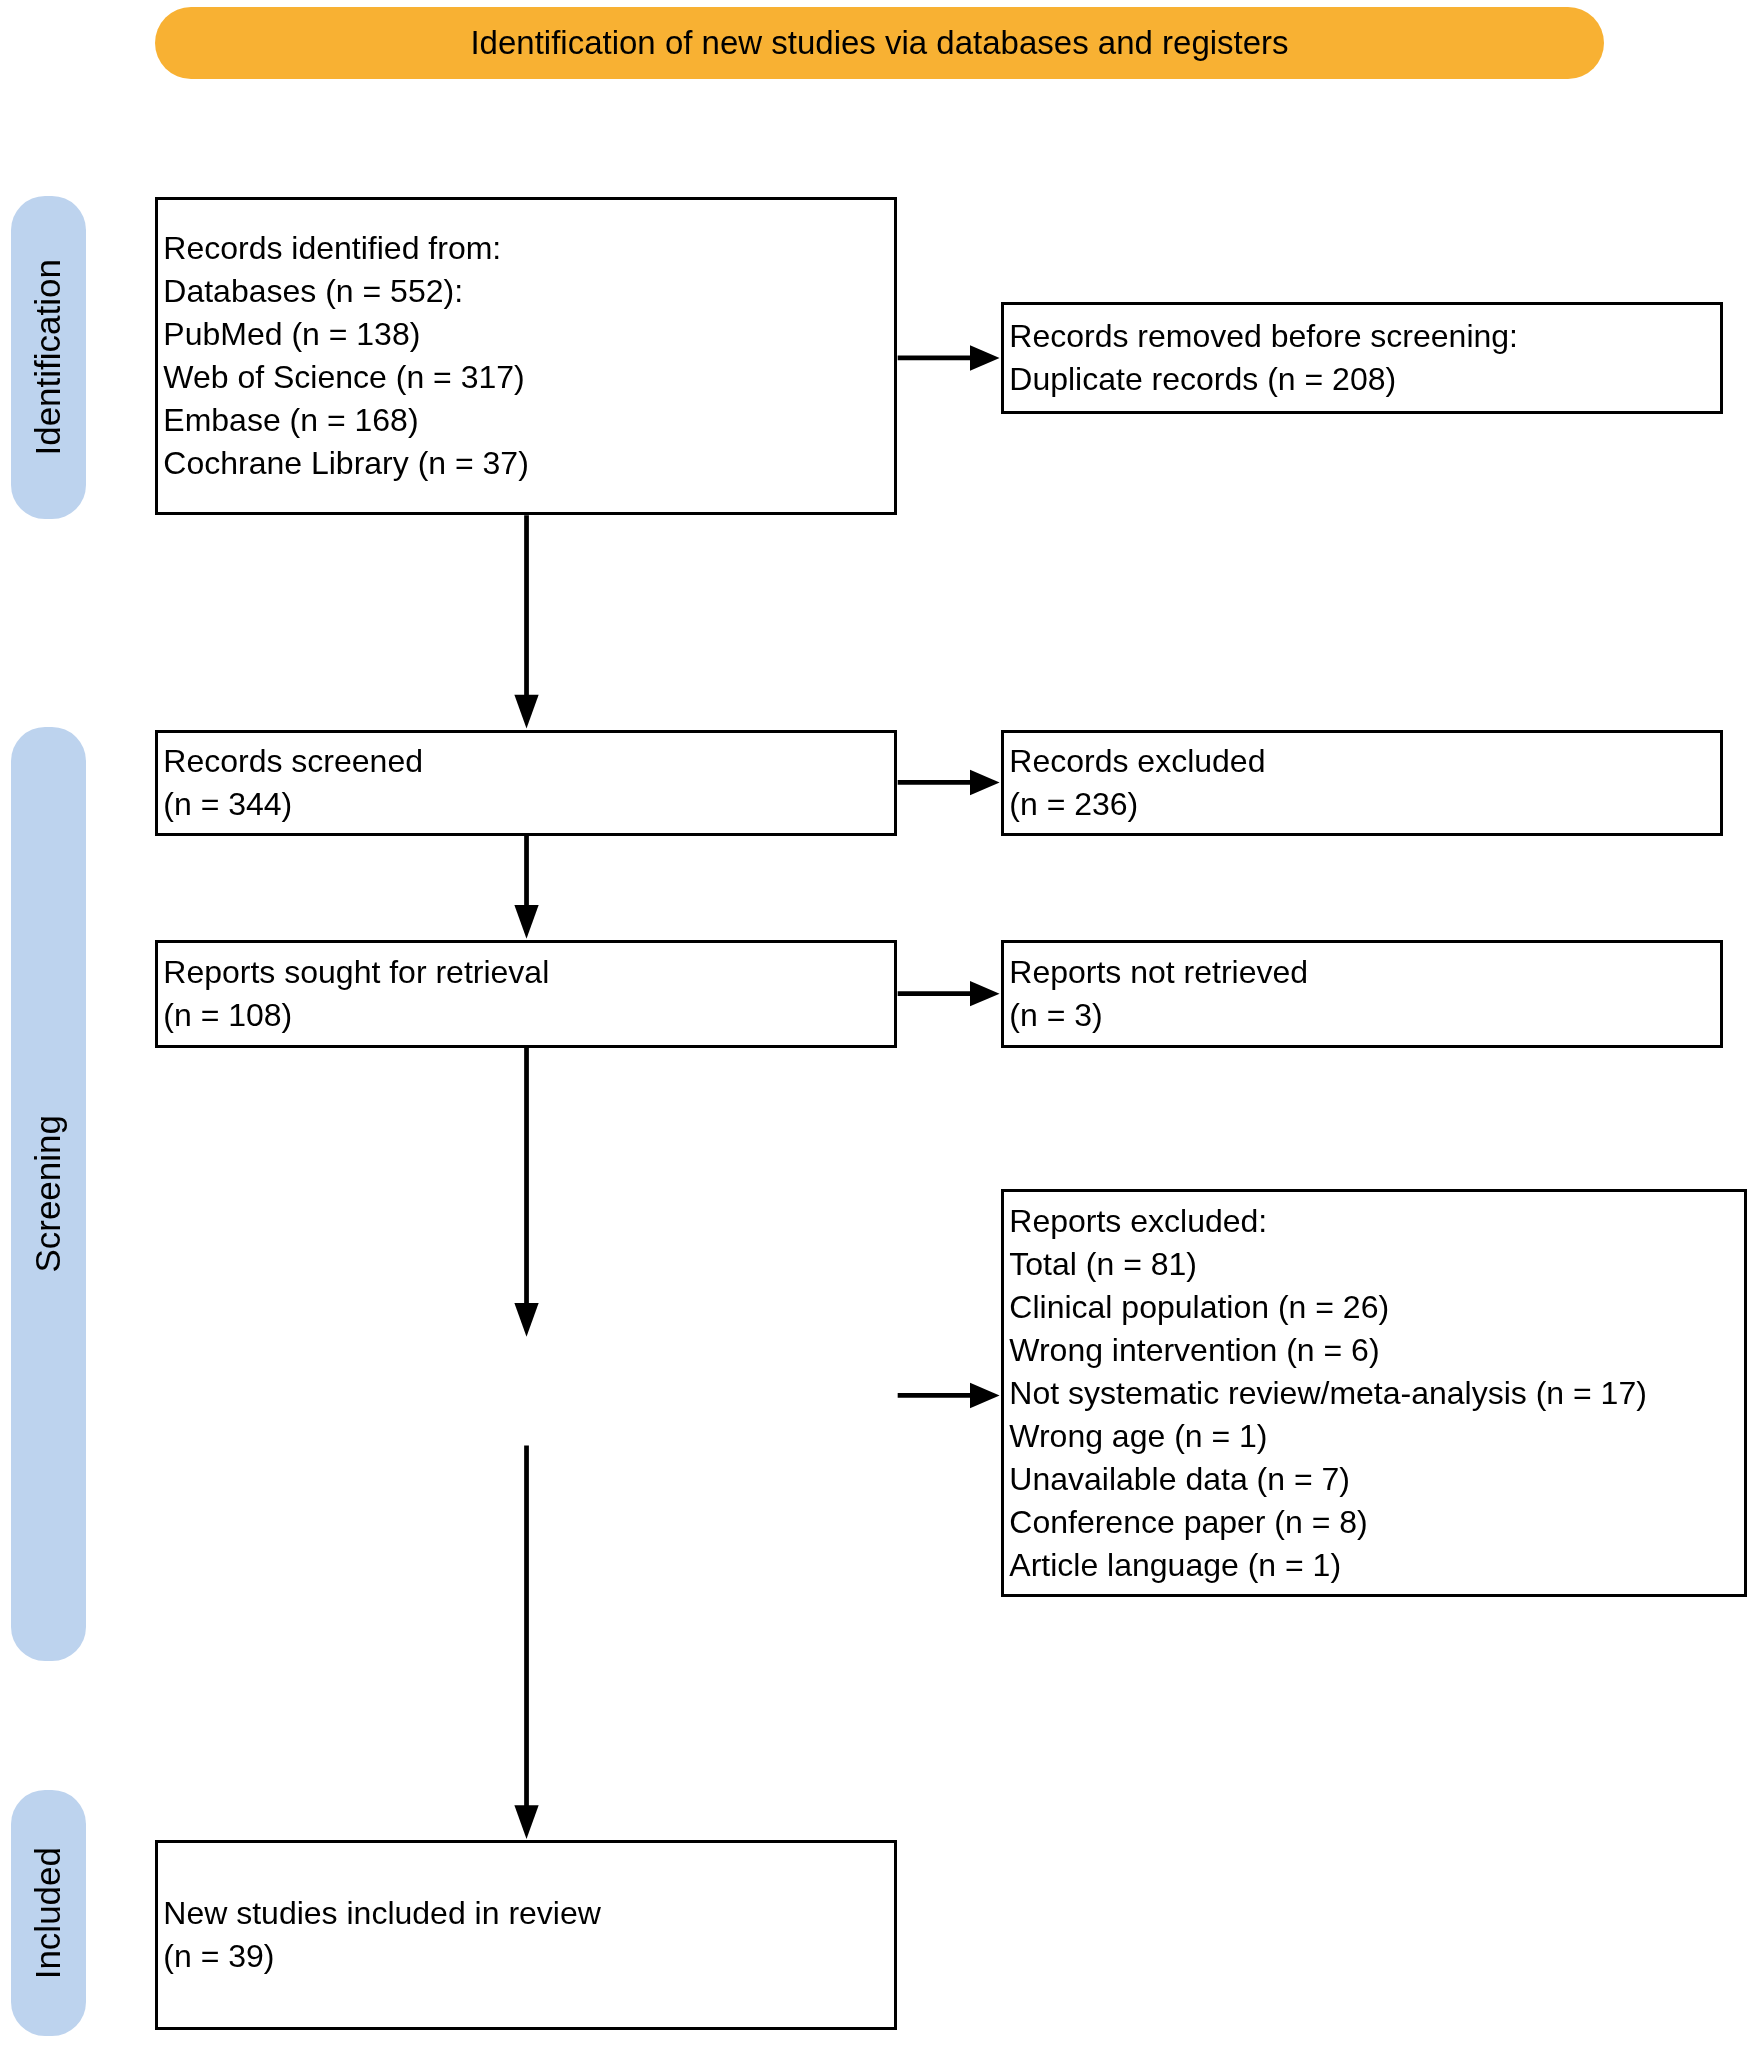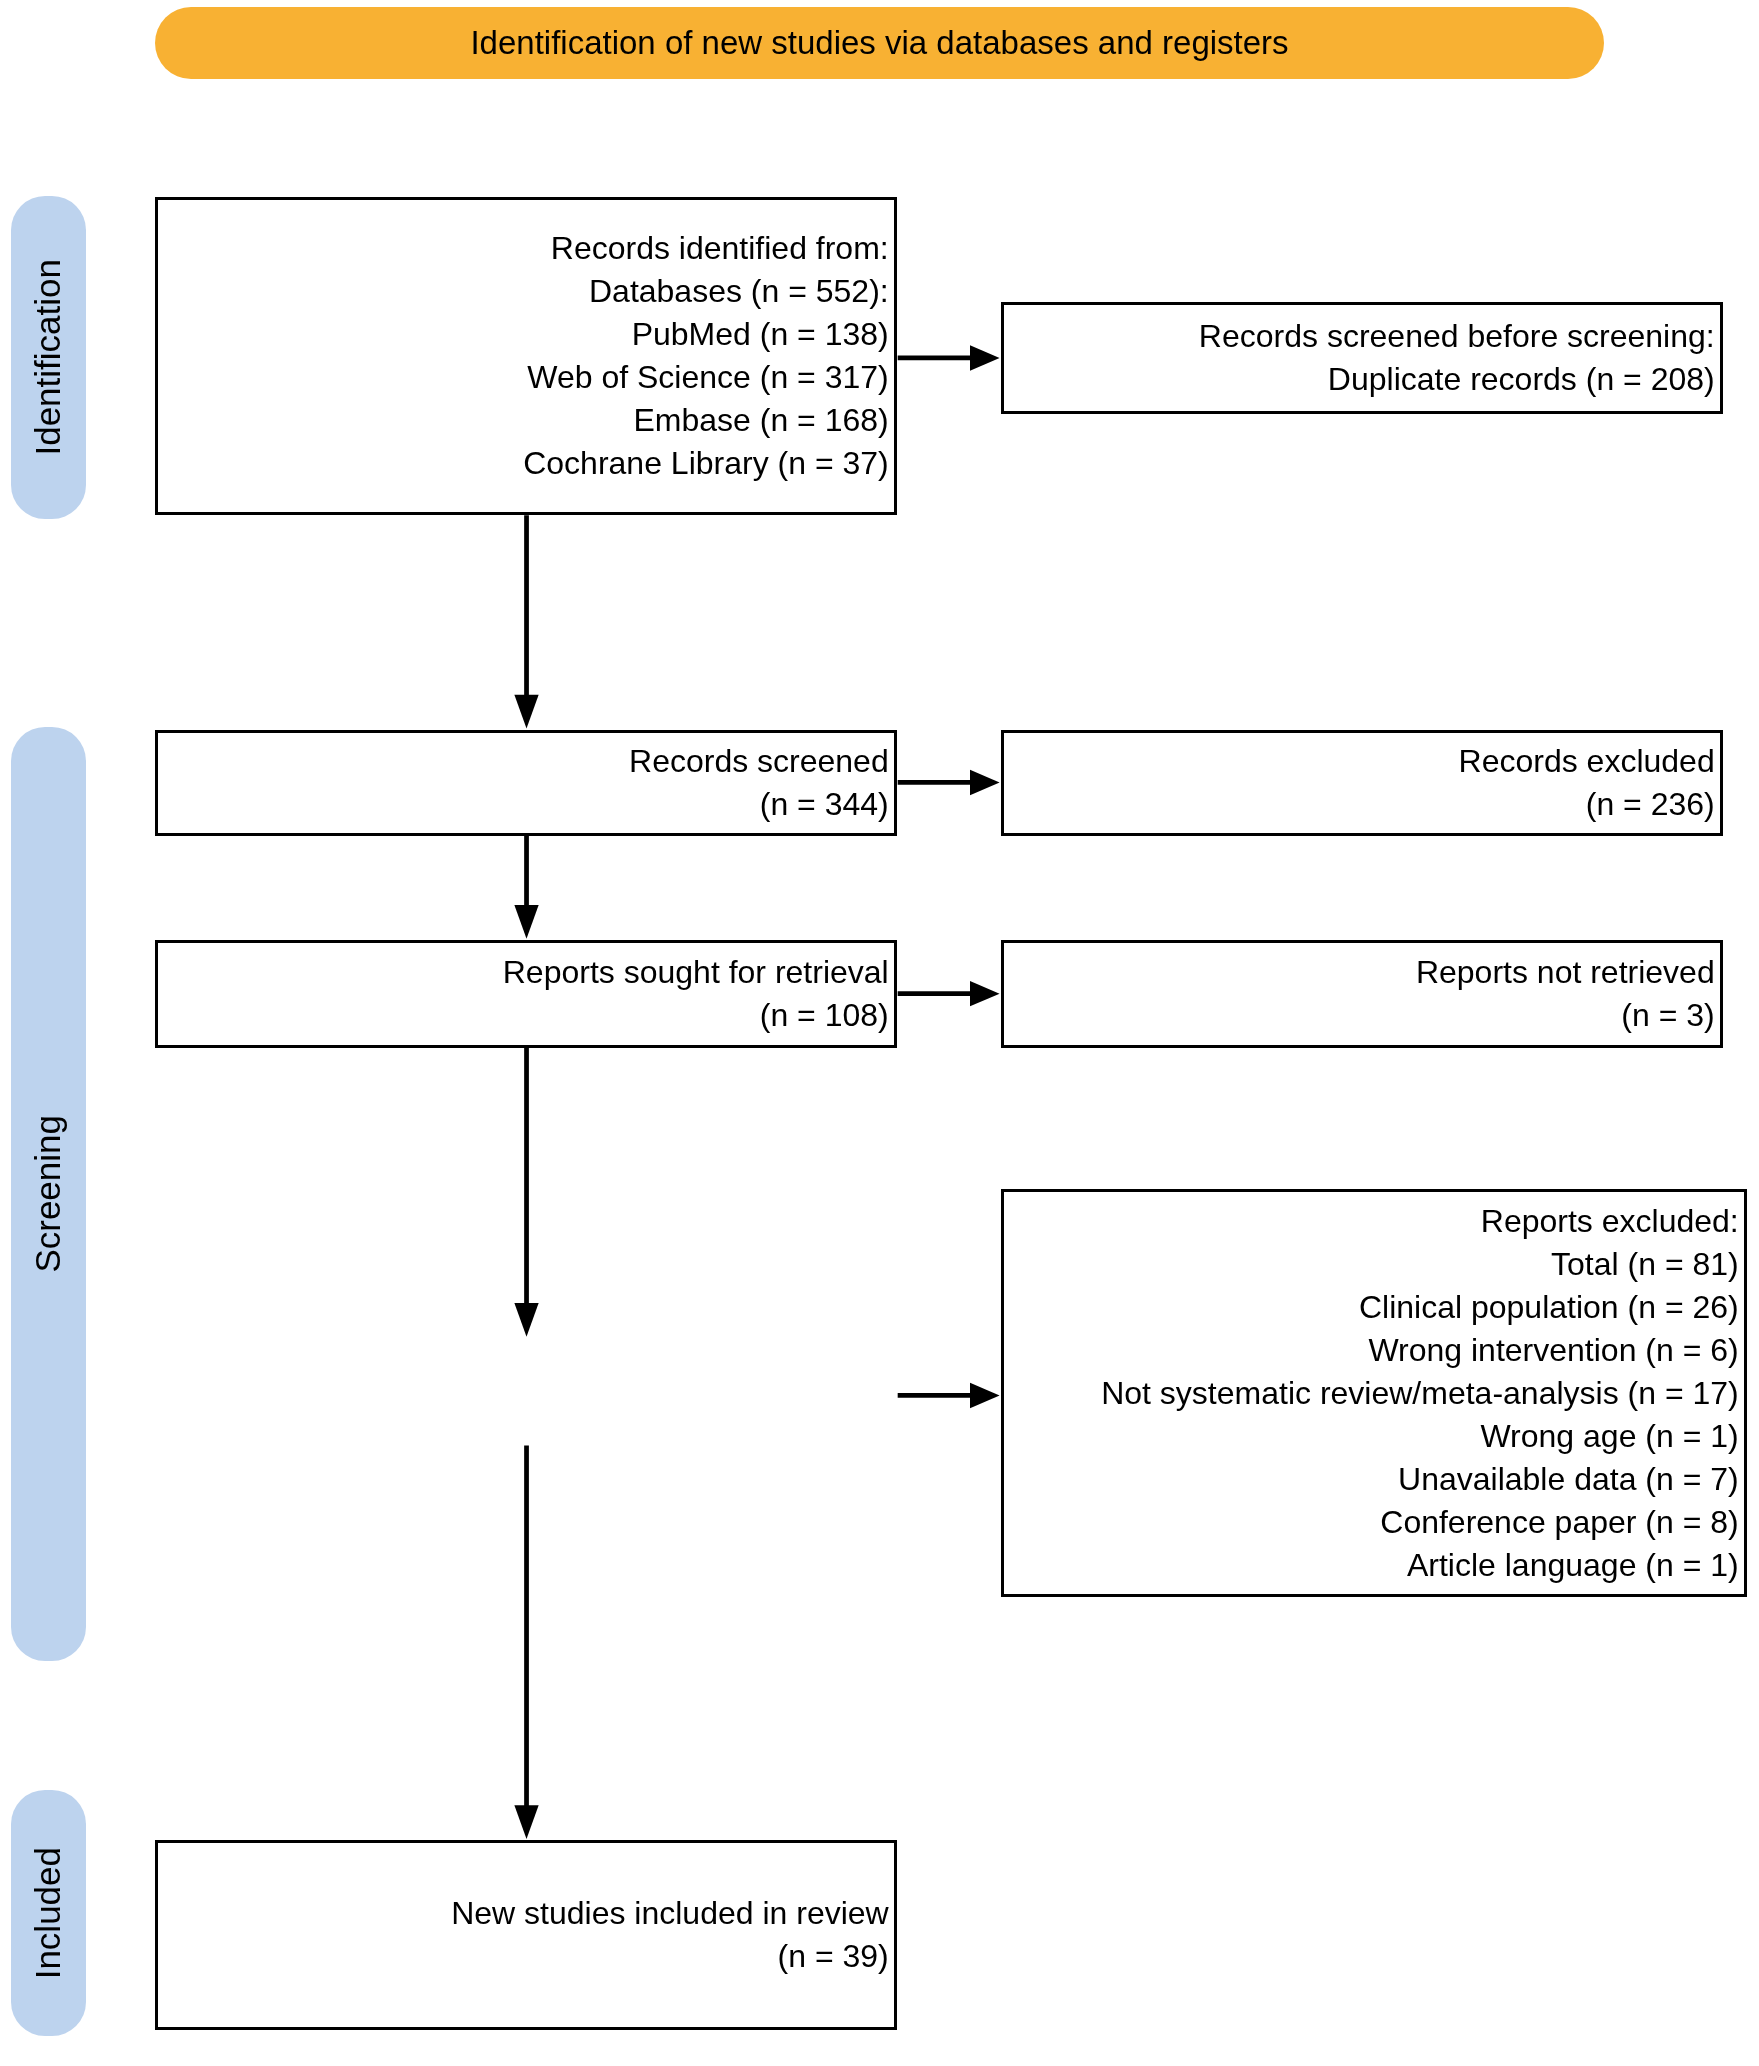--- a/index.html
+++ b/index.html
@@ -39,21 +39,21 @@
   }
   #pill-identification { top: 196px; height: 323px; }
   #pill-screening      { top: 727px; height: 934px; }
   #pill-included       { top: 1790px; height: 246px; }
 
   .flowbox {
     position: absolute;
     background: var(--box-bg);
     border: 3.7px solid var(--box-border);
     display: flex; flex-direction: column;
-    align-items: flex-end; justify-content: center;
+    align-items: flex-start; justify-content: center;
     text-align: center;
     font-size: 32px; line-height: 43px;
     padding: 2.1px 5.3px;
   }
   .col1 { left: 155px;  width: 742px; }
   .col2 { left: 1001px; width: 722px; }
 
   #box-records-identified   { top: 197px;  height: 318px; }
   #box-records-removed      { top: 302px;  height: 112px; }
   #box-records-screened     { top: 730px; height: 106px; }
@@ -94,21 +94,21 @@
   <div class="flowbox col1" id="box-records-identified">
     <div>Records identified from:</div>
     <div>Databases (n = 552):</div>
     <div>PubMed (n = 138)</div>
     <div>Web of Science (n = 317)</div>
     <div>Embase (n = 168)</div>
     <div>Cochrane Library (n = 37)</div>
   </div>
 
   <div class="flowbox col2" id="box-records-removed">
-    <div>Records screened before screening:</div>
+    <div>Records removed before screening:</div>
     <div>Duplicate records (n = 208)</div>
   </div>
 
   <div class="flowbox col1" id="box-records-screened">
     <div>Records screened</div>
     <div>(n = 344)</div>
   </div>
 
   <div class="flowbox col2" id="box-records-excluded">
     <div>Records excluded</div>

